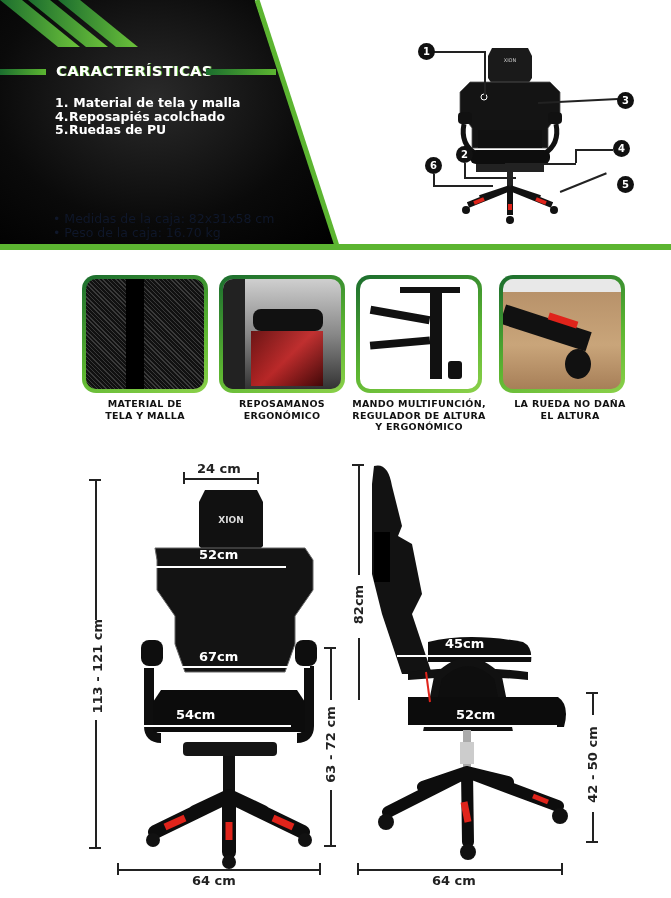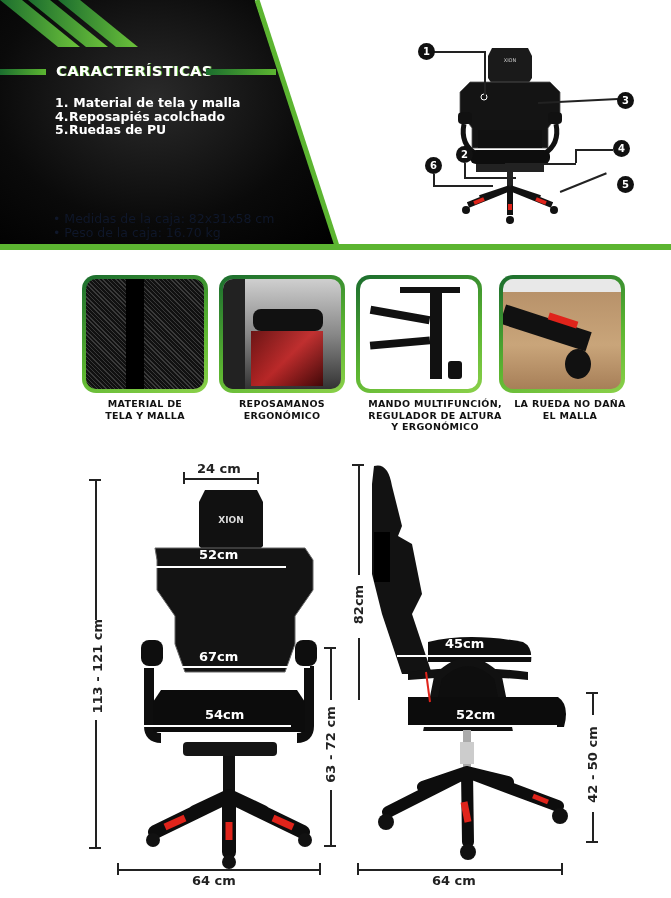--- a/index.html
+++ b/index.html
@@ -135,36 +135,36 @@
 
 <div class="thumb-border" style="left:356px;">
   <div class="thumb-inner" style="background:#fff;">
     <div class="abs" style="left:40px;top:8px;width:60px;height:6px;background:#111;"></div>
     <div class="abs" style="left:70px;top:10px;width:12px;height:90px;background:#111;"></div>
     <div class="abs" style="left:10px;top:32px;width:60px;height:8px;background:#111;transform:rotate(10deg);"></div>
     <div class="abs" style="left:10px;top:60px;width:60px;height:8px;background:#111;transform:rotate(-5deg);"></div>
     <div class="abs" style="left:88px;top:82px;width:14px;height:18px;background:#111;border-radius:3px;"></div>
   </div>
 </div>
-<div class="cap" style="left:368px;width:134px;">
+<div class="cap" style="left:352px;width:134px;">
   <div>MANDO MULTIFUNCIÓN,</div>
     <div>REGULADOR DE ALTURA</div>
     <div>Y ERGONÓMICO</div>
 </div>
 
 <div class="thumb-border" style="left:499px;">
   <div class="thumb-inner" style="background:linear-gradient(180deg,#e8e8e8 0 12%,#b8926a 12%,#c9a57a 60%,#a77f58);">
     <div class="abs" style="left:0;top:25px;width:90px;height:20px;background:#111;transform:rotate(18deg);transform-origin:left;"></div>
     <div class="abs" style="left:45px;top:38px;width:30px;height:7px;background:#e0241b;transform:rotate(18deg);"></div>
     <div class="abs" style="left:62px;top:70px;width:26px;height:30px;background:#111;border-radius:50%;"></div>
   </div>
 </div>
 <div class="cap" style="left:507px;width:126px;">
   <div>LA RUEDA NO DAÑA</div>
-    <div>EL MALLA</div>
+    <div>EL ALTURA</div>
 </div>
 
 <svg class="abs" style="left:125px;top:490px;width:210px;height:385px;" viewBox="0 0 210 385">
   <path d="M80 0 h52 l6 12 v44 l-6 6 h-52 l-6 -6 v-44z" fill="#111"></path>
   <path d="M30 58 h150 l8 12 v30 l-18 26 v28 l-10 28 h-100 l-10 -28 v-28 l-18 -26 v-30z" fill="#131313" stroke="#666" stroke-width="1"></path>
   <rect x="16" y="150" width="22" height="26" rx="8" fill="#0e0e0e"></rect>
   <rect x="170" y="150" width="22" height="26" rx="8" fill="#0e0e0e"></rect>
   <path d="M24 176 v60 q0 12 12 12" stroke="#0e0e0e" stroke-width="10" fill="none"></path>
   <path d="M184 176 v60 q0 12 -12 12" stroke="#0e0e0e" stroke-width="10" fill="none"></path>
   <path d="M36 200 h136 l8 12 v30 h-152 v-30z" fill="#0c0c0c"></path>
@@ -185,21 +185,21 @@
 <div class="tick-v" style="left:257px;top:472px;"></div>
 <div class="dim" style="left:197px;top:461px;">24 cm</div>
 
 <div class="hline-w" style="left:152px;top:566px;width:134px;"></div>
 <div class="dim dim-w" style="left:199px;top:547px;">52cm</div>
 
 <div class="hline-w" style="left:130px;top:666px;width:180px;"></div>
 <div class="dim dim-w" style="left:199px;top:649px;">67cm</div>
 
 <div class="hline-w" style="left:141px;top:725px;width:150px;"></div>
-<div class="dim dim-w" style="left:205px;top:707px;">54cm</div>
+<div class="dim dim-w" style="left:176px;top:707px;">54cm</div>
 
 <div class="vline" style="left:95px;top:480px;height:140px;"></div>
 <div class="vline" style="left:95px;top:720px;height:128px;"></div>
 <div class="tick-h" style="left:89px;top:479px;"></div>
 <div class="tick-h" style="left:89px;top:847px;"></div>
 <div class="dim rot" style="left:52px;top:661px;width:90px;text-align:center;">113 - 121 cm</div>
 
 <div class="vline" style="left:330px;top:648px;height:52px;"></div>
 <div class="vline" style="left:330px;top:790px;height:56px;"></div>
 <div class="tick-h" style="left:324px;top:647px;"></div>

